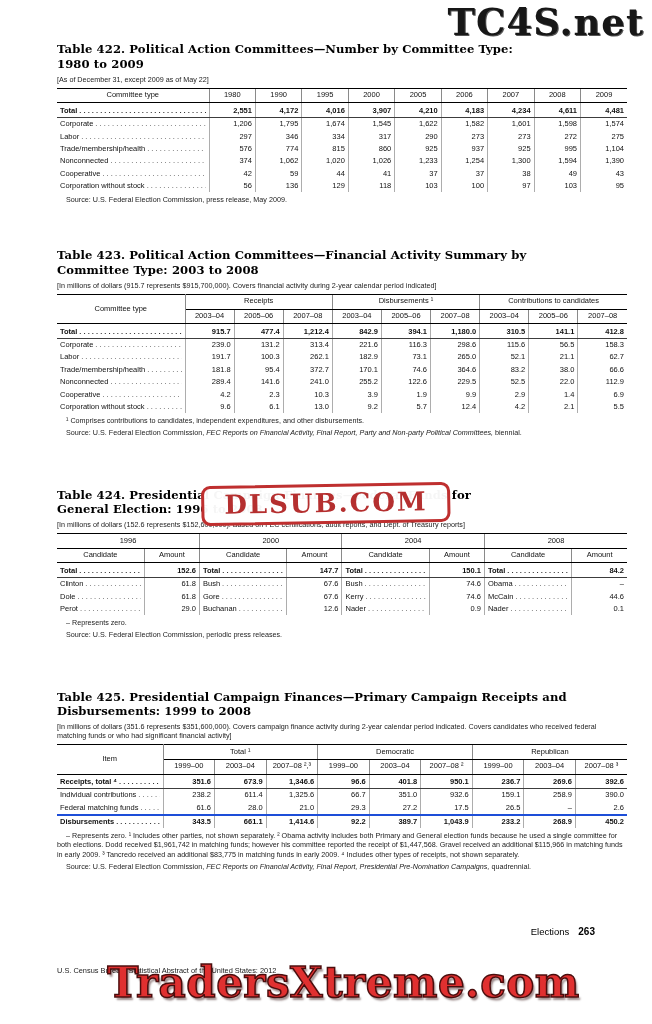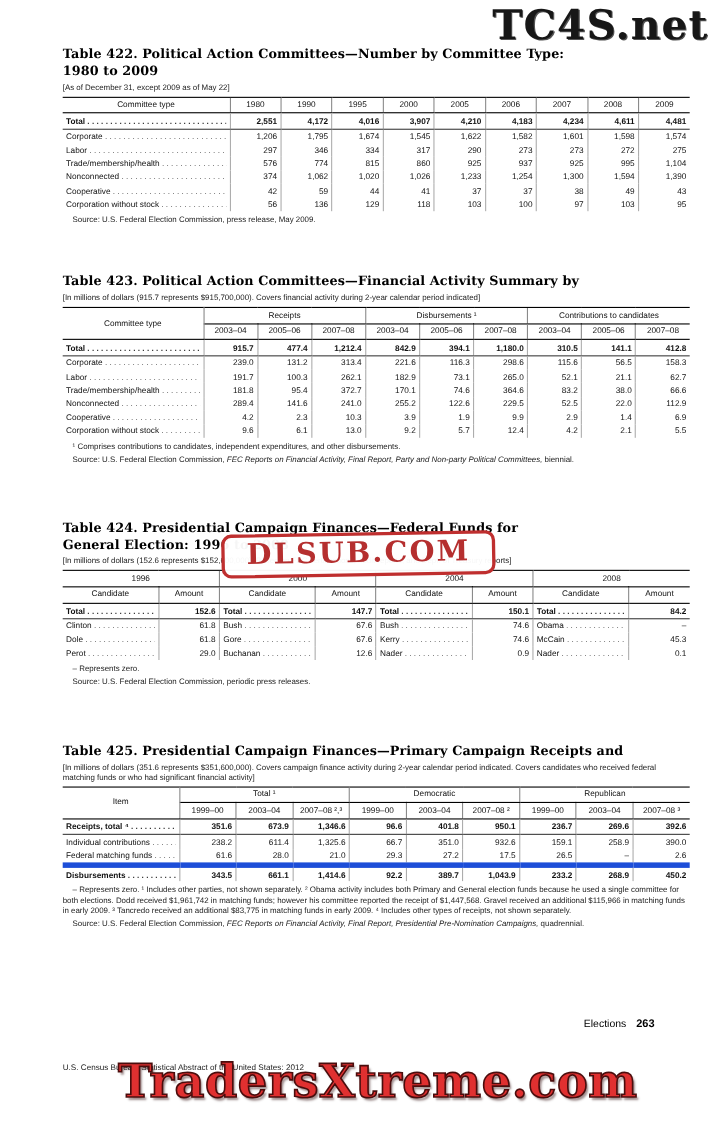--- a/index.html
+++ b/index.html
@@ -44,21 +44,21 @@
   .stat thead th[rowspan] { border-right: 1px solid #8a8a8a; border-bottom: 1px solid #000; }
   .stat thead th.grp { border-bottom: 1px solid #000; }
   .stat tbody td {
     padding: 1.5px 3px; border-left: 1px solid #adadad; vertical-align: bottom;
   }
   .stat tbody td:first-child { border-left: none; }
   .stat tbody tr:first-child td { padding-top: 2.5px; }
   td.num { text-align: right; padding-right: 5px; white-space: nowrap; }
   tr.b { font-weight: bold; }
   tr.rb td { border-bottom: 1px solid #3c3c3c; }
-  tr.ra td { border-top: 5px solid #1d4ed8; }
+  tr.ra td { border-top: 2px solid #1d4ed8; }
   .stubwrap { display: flex; align-items: baseline; overflow: hidden; }
   .lbl { white-space: nowrap; }
   .dots { flex: 1 1 auto; overflow: hidden; white-space: nowrap; margin-left: 2px; color: #333; }
 
   col.c-stub422 { width: 152px; }
   col.c-stub423 { width: 128px; }
   col.c-stub425 { width: 106px; }
   col.c-cand { width: 82px; }
   col.c-amt  { width: 52px; }
 
@@ -245,21 +245,21 @@
             <td class="num">97</td>
             <td class="num">103</td>
             <td class="num">95</td>
           </tr>
         </tbody>
     </table>
     <p class="srcnote">Source: U.S. Federal Election Commission, press release, May 2009.</p>
   </section>
 
   <section class="s423">
-    <h2 class="tbl-title"><span>Table 423. Political Action Committees—Financial Activity Summary by</span><br></h2>
+    <h2 class="tbl-title"><span>Table 423. Political Action Committees—Financial Activity Summary by</span><br><span>Committee Type: 2003 to 2008</span></h2>
     <p class="bracket">[In millions of dollars (915.7 represents $915,700,000). Covers financial activity during 2-year calendar period indicated]</p>
     <table class="stat">
       <colgroup>
           <col class="c-stub423">
           <col span="9">
         </colgroup>
       <thead>
         <tr>
           <th rowspan="2">Committee type</th>
           <th colspan="3" class="grp">Receipts</th>
@@ -518,21 +518,21 @@
                 <span class="dots">. . . . . . . . . . . . . . . . . . . . . . . . . . . . . . . . . . . . . . . . . . . . . . . . . . . . . . . . . . . . . . . . . . . . . . . . . . . . . . . . . . . . . . . . . . </span>
               </div>
             </td>
             <td class="num">74.6</td>
             <td class="stub">
               <div class="stubwrap">
                 <span class="lbl">McCain</span>
                 <span class="dots">. . . . . . . . . . . . . . . . . . . . . . . . . . . . . . . . . . . . . . . . . . . . . . . . . . . . . . . . . . . . . . . . . . . . . . . . . . . . . . . . . . . . . . . . . . </span>
               </div>
             </td>
-            <td class="num">45.3</td>
+            <td class="num">44.6</td>
           </tr>
           <tr>
             <td class="stub">
               <div class="stubwrap">
                 <span class="lbl">Perot</span>
                 <span class="dots">. . . . . . . . . . . . . . . . . . . . . . . . . . . . . . . . . . . . . . . . . . . . . . . . . . . . . . . . . . . . . . . . . . . . . . . . . . . . . . . . . . . . . . . . . . </span>
               </div>
             </td>
             <td class="num">29.0</td>
             <td class="stub">
@@ -557,21 +557,21 @@
             </td>
             <td class="num">0.1</td>
           </tr>
         </tbody>
     </table>
     <p class="fnote">– Represents zero.</p>
     <p class="srcnote">Source: U.S. Federal Election Commission, periodic press releases.</p>
   </section>
 
   <section class="s425">
-    <h2 class="tbl-title"><span>Table 425. Presidential Campaign Finances—Primary Campaign Receipts and</span><br></h2>
+    <h2 class="tbl-title"><span>Table 425. Presidential Campaign Finances—Primary Campaign Receipts and</span><br><span>Disbursements: 1999 to 2008</span></h2>
     <p class="bracket">[In millions of dollars (351.6 represents $351,600,000). Covers campaign finance activity during 2-year calendar period indicated. Covers candidates who received federal matching funds or who had significant financial activity]</p>
     <table class="stat">
       <colgroup>
           <col class="c-stub425">
           <col span="9">
         </colgroup>
       <thead>
         <tr>
           <th rowspan="2">Item</th>
           <th colspan="3" class="grp">Total ¹</th>

